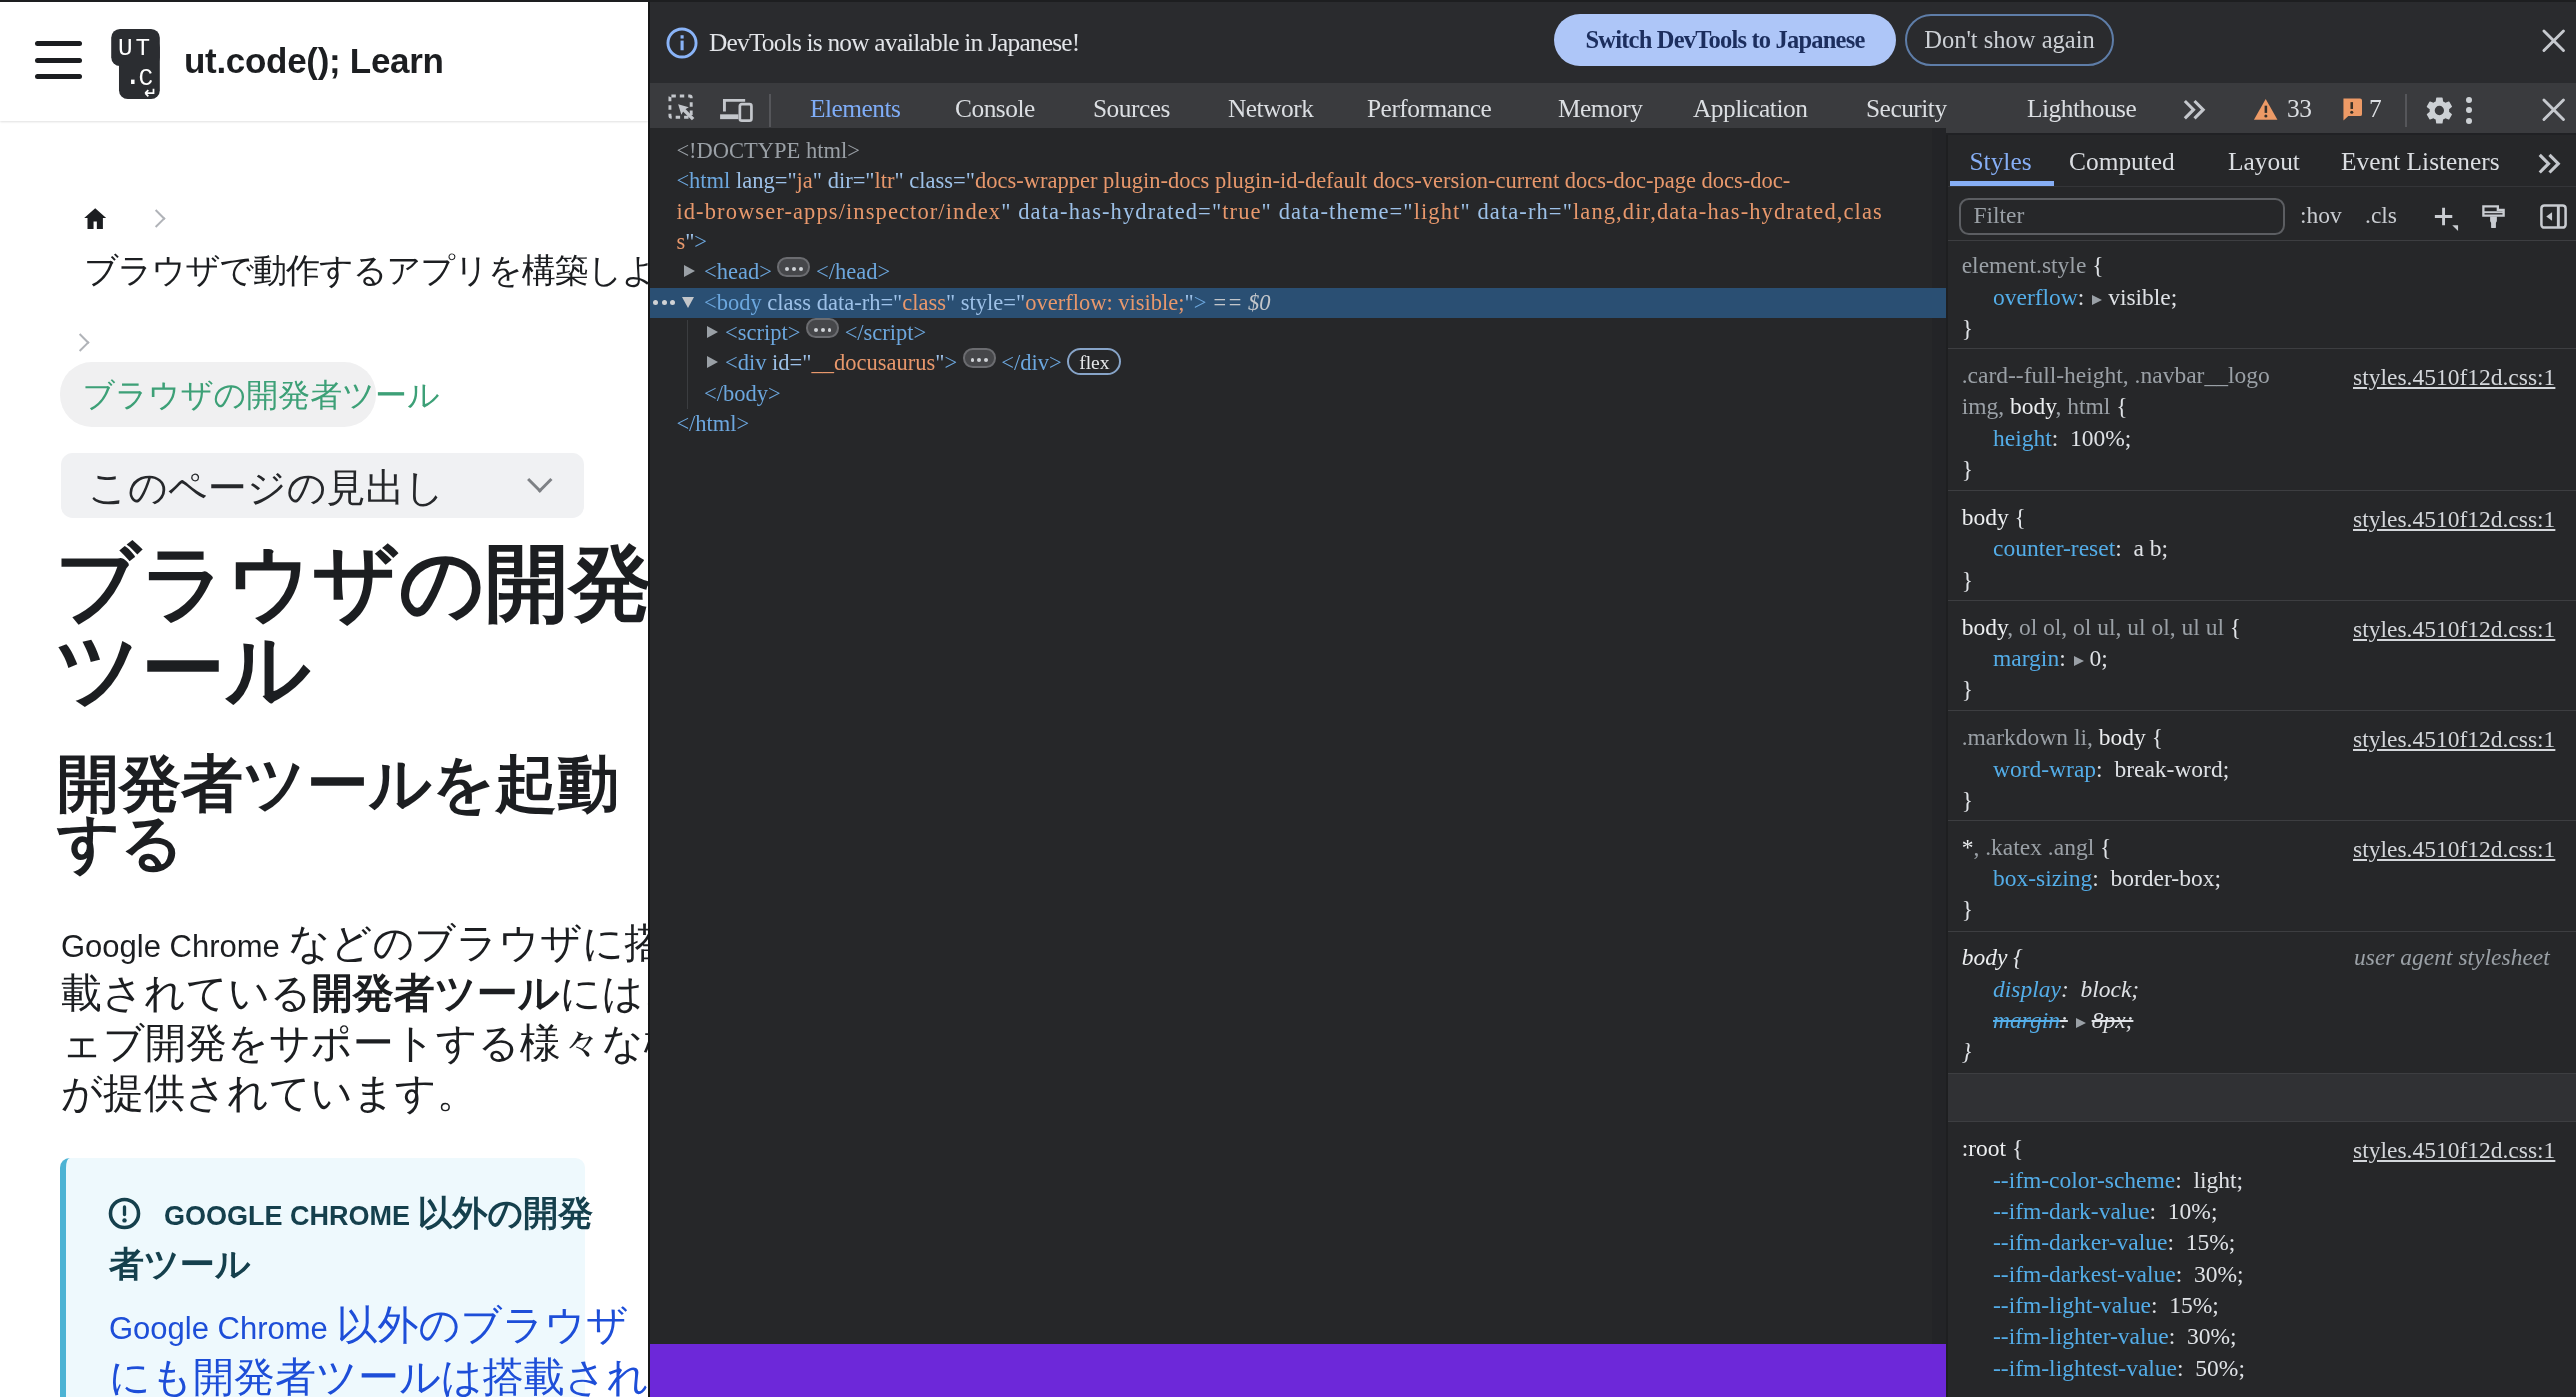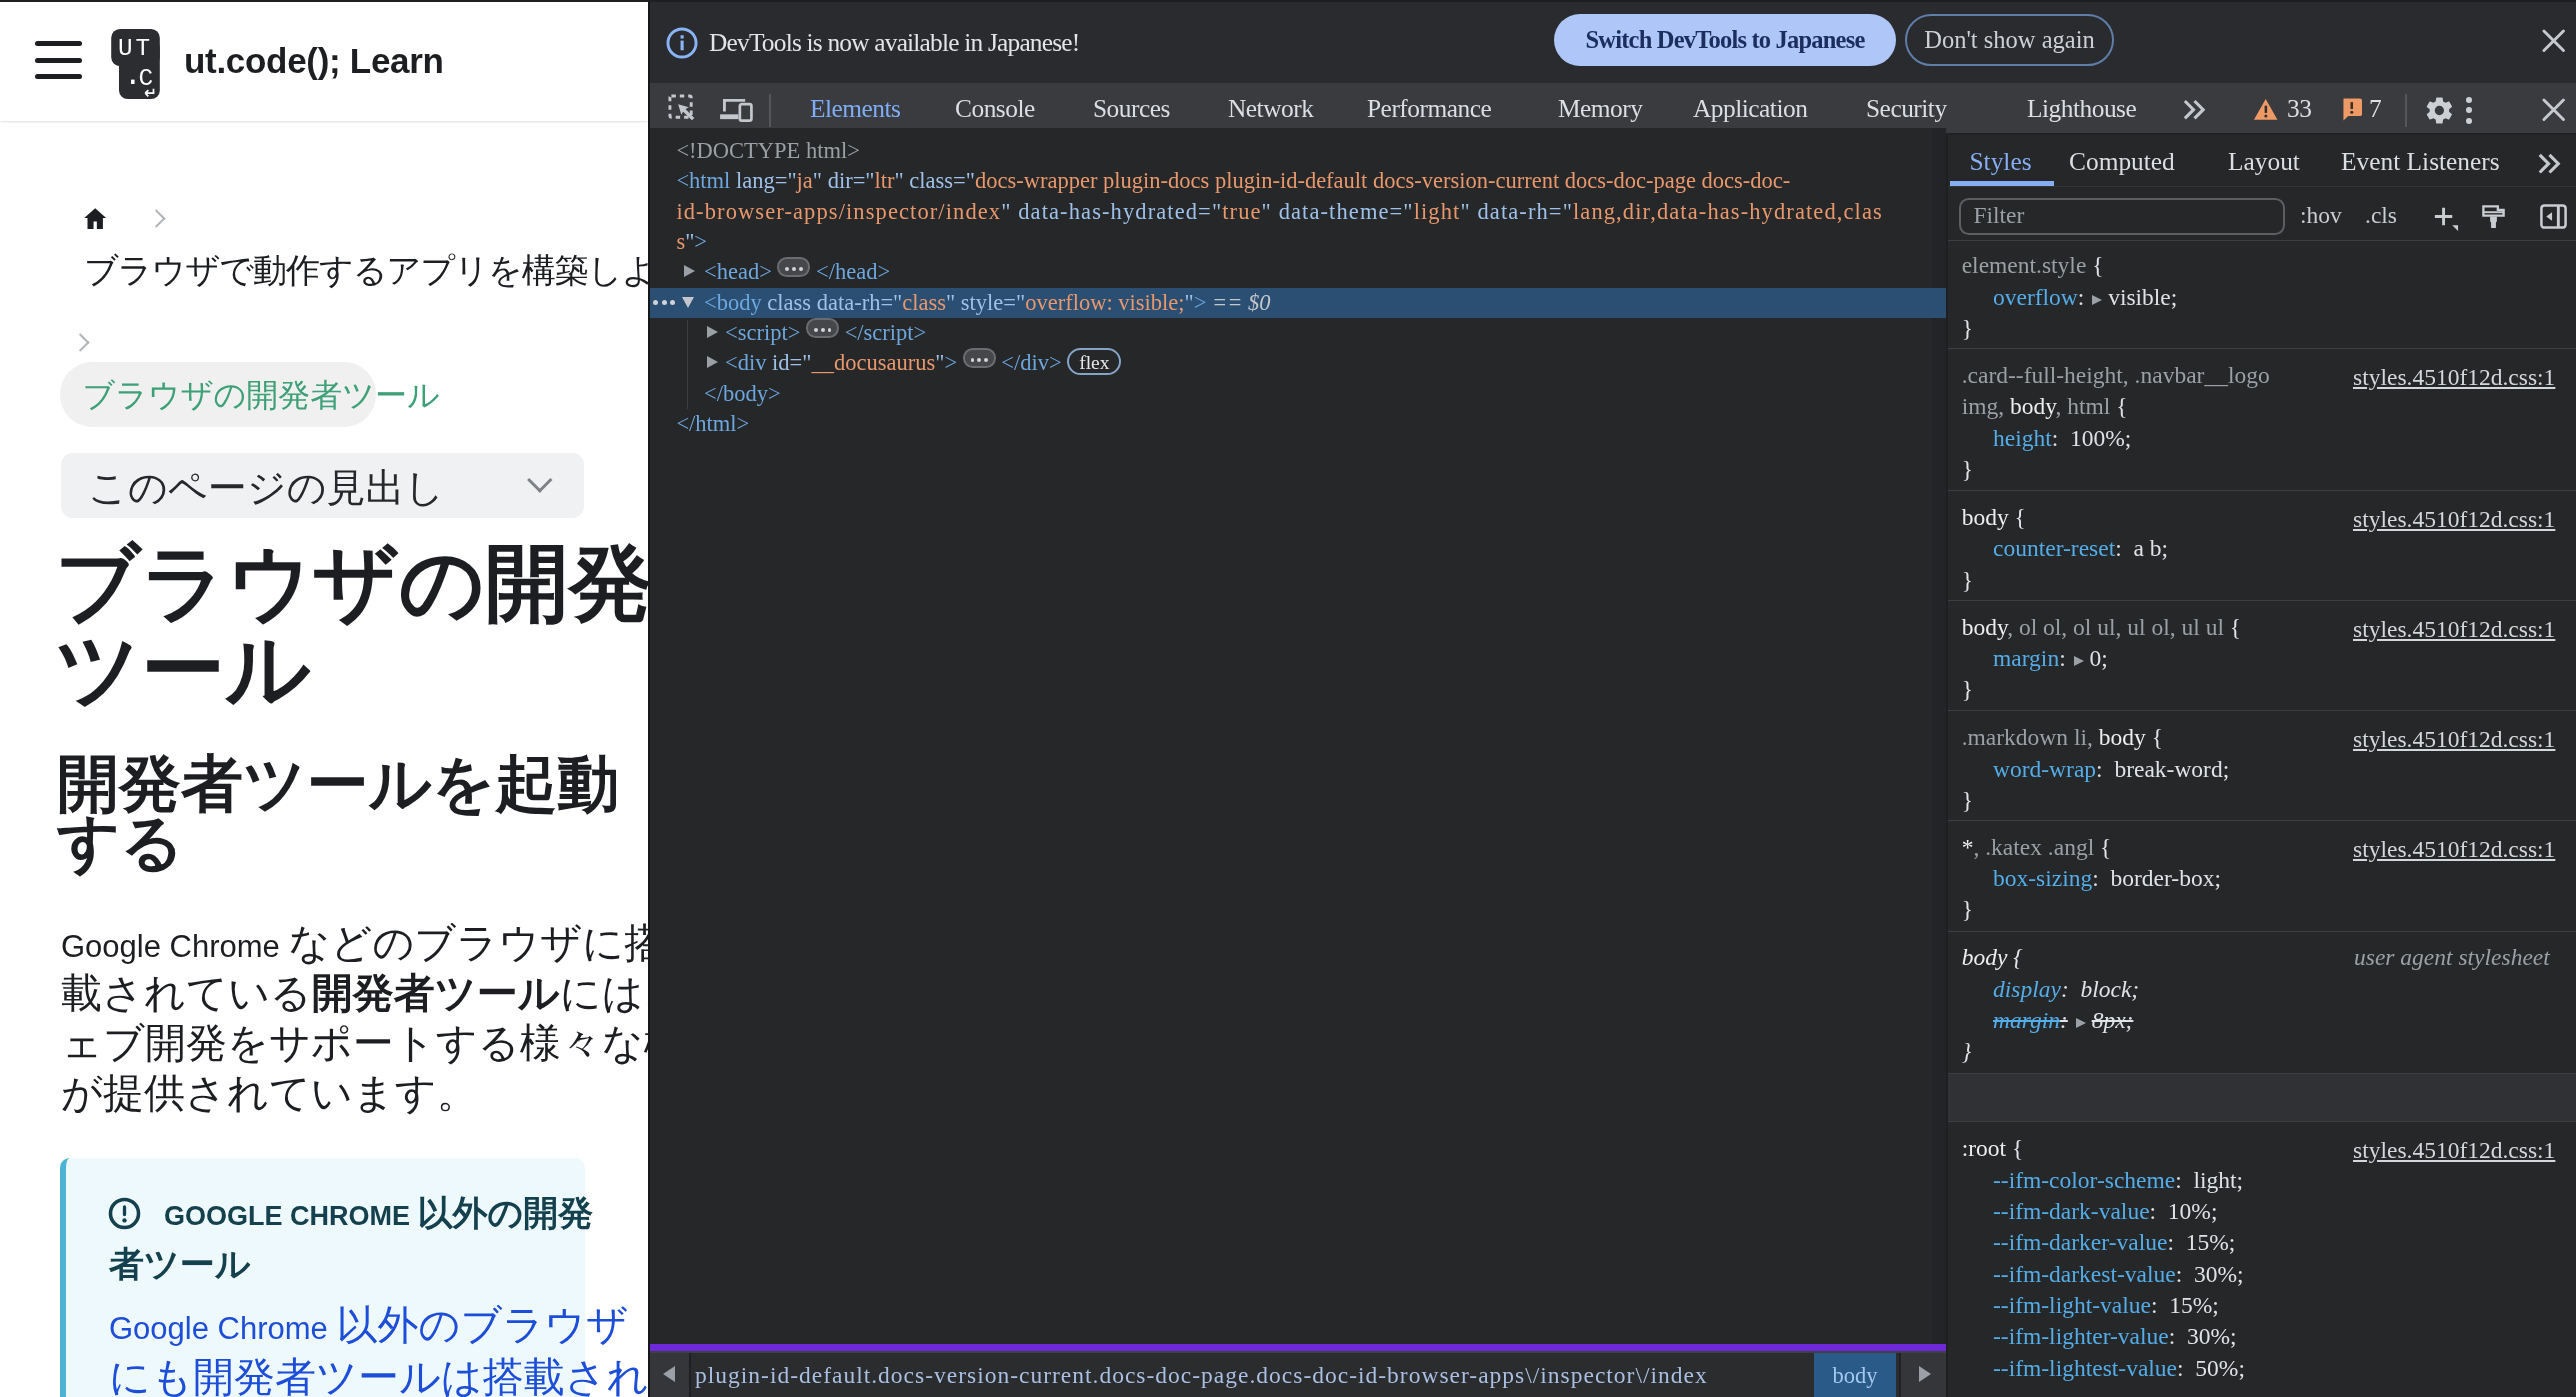--- a/index.html
+++ b/index.html
@@ -194,30 +194,20 @@
       <div class="trid" style="left:32px;top:169px"></div>
       <div class="trow" style="left:54px;top:160px"><span class="tag">&lt;body</span> <span class="attr">class</span> <span class="attr">data-rh="</span><span class="val">class</span><span class="attr">"</span> <span class="attr">style="</span><span class="val">overflow: visible;</span><span class="attr">"</span><span class="tag">&gt;</span> <span style="color:#c3c6ca;font-style:italic">== $0</span></div>
       <div style="position:absolute;left:37px;top:192px;width:1px;height:89px;background:#3b3d40"></div>
       <div class="tri" style="left:57px;top:198px"></div>
       <div class="trow" style="left:75px;top:190px"><span class="tag">&lt;script&gt;</span> <span class="dots3"><i style="left:5.9px"></i><i style="left:12.7px"></i><i style="left:19.6px"></i></span> <span class="tag">&lt;/script&gt;</span></div>
       <div class="tri" style="left:57px;top:228px"></div>
       <div class="trow" style="left:75px;top:220px"><span class="tag">&lt;div</span> <span class="attr">id="</span><span class="val">__docusaurus</span><span class="attr">"</span><span class="tag">&gt;</span> <span class="dots3"><i style="left:5.9px"></i><i style="left:12.7px"></i><i style="left:19.6px"></i></span> <span class="tag">&lt;/div&gt;</span> <span class="badge">flex</span></div>
       <div class="trow" style="left:54px;top:251px"><span class="tag">&lt;/body&gt;</span></div>
       <div class="trow" style="left:26.4px;top:281px"><span class="tag">&lt;/html&gt;</span></div>
     </div>
-    <div id="crumbbar">
-      <div style="position:absolute;left:0;top:0;width:41px;height:45px;background:#353639;border-right:2px solid #202124">
-        <div style="position:absolute;left:12.7px;top:12.7px;width:0;height:0;border-right:12.7px solid #9aa0a6;border-top:8.8px solid transparent;border-bottom:8.8px solid transparent"></div>
-      </div>
-      <div style="position:absolute;left:45px;top:6.9px;font-size:23.5px;line-height:31px;color:#a9bfe3;letter-spacing:1px;white-space:pre">plugin-id-default.docs-version-current.docs-doc-page.docs-doc-id-browser-apps\/inspector\/index</div>
-      <div style="position:absolute;left:1164px;top:0;width:82px;height:45px;background:#2a5a88;color:#a5c8ef;font-size:22.5px;line-height:45px;text-align:center">body</div>
-      <div style="position:absolute;left:1249px;top:0;width:47px;height:45px;background:#353639;border-left:2px solid #202124">
-        <div style="position:absolute;left:17.6px;top:12.7px;width:0;height:0;border-left:12.7px solid #9aa0a6;border-top:8.8px solid transparent;border-bottom:8.8px solid transparent"></div>
-      </div>
-    </div>
     <div id="styles">
       <div class="stab" style="left:21.5px;color:#86aef5">Styles</div>
       <div class="stab" style="left:121px">Computed</div>
       <div class="stab" style="left:280px">Layout</div>
       <div class="stab" style="left:393px">Event Listeners</div>
       <svg style="position:absolute;left:587px;top:15.7px" width="29" height="25.4" viewBox="0 0 28 26">
         <path d="M4 4 l9 9 -9 9 M14 4 l9 9 -9 9" stroke="#c4c7cc" stroke-width="3.2" fill="none"></path>
       </svg>
       <div style="position:absolute;left:2px;top:46px;width:104px;height:4.9px;background:#86aef5"></div>
       <div class="ssep" style="top:51px;background:#343538"></div>

